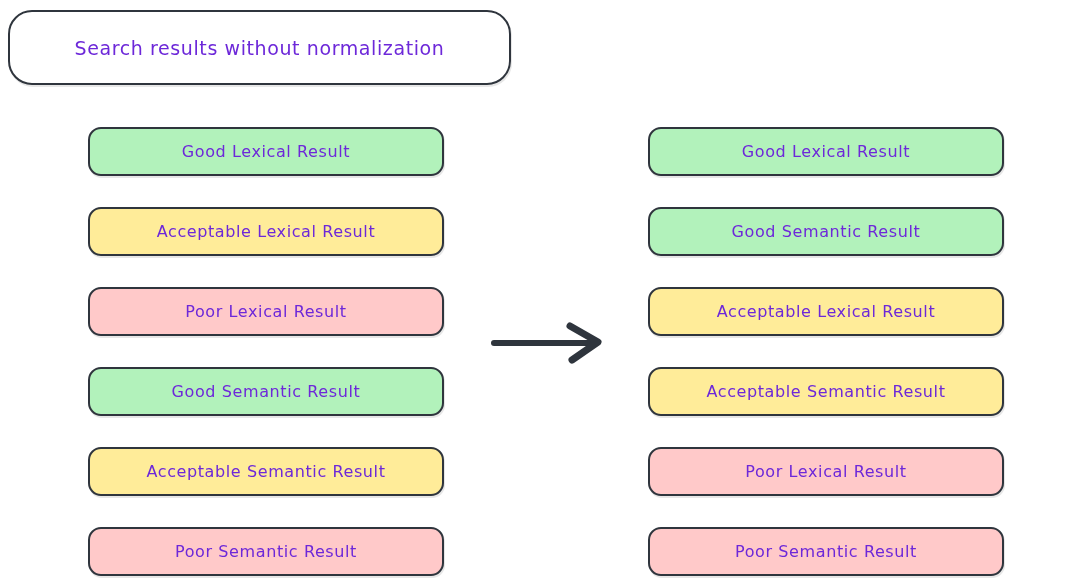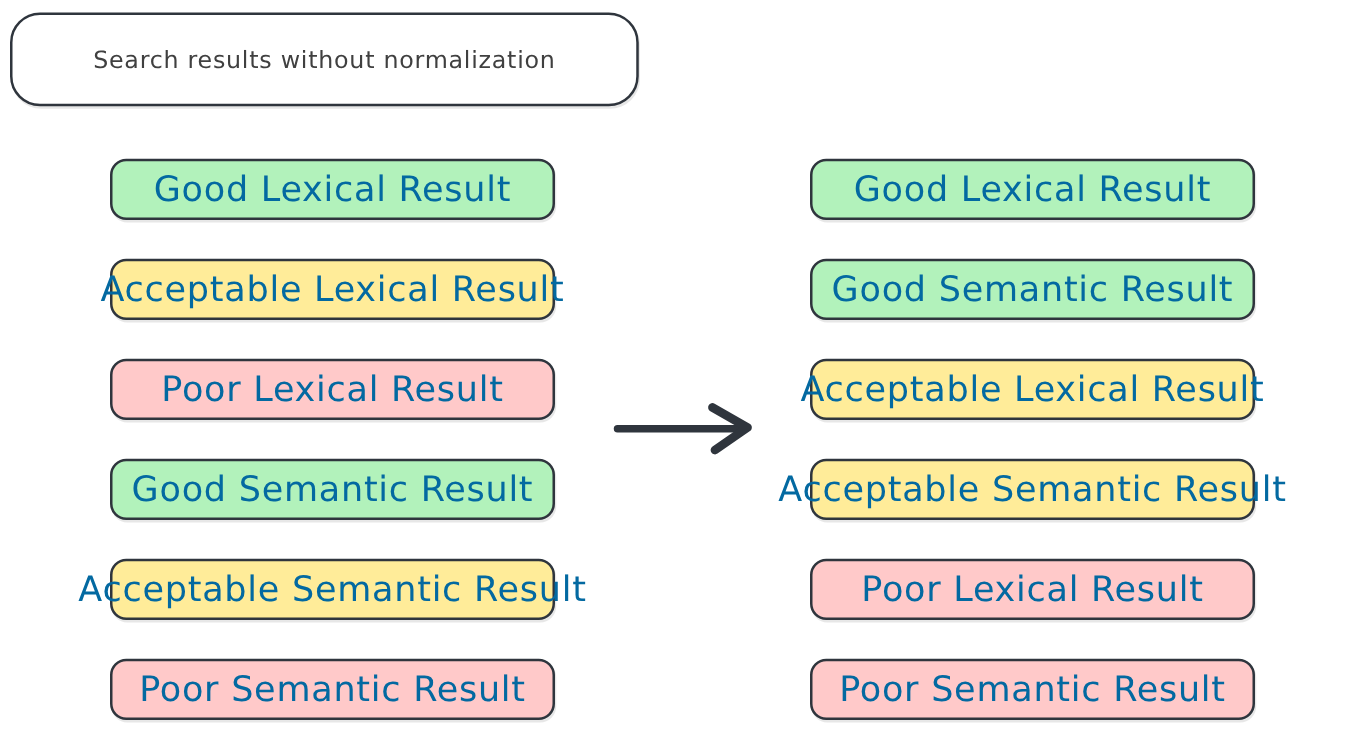--- a/index.html
+++ b/index.html
@@ -22,21 +22,21 @@
     background: #ffffff;
     border: 2.5px solid #2f353d;
     border-radius: 24px;
     display: flex;
     align-items: center;
     justify-content: center;
     box-sizing: border-box;
     box-shadow: 1px 2px 0 rgba(120,120,120,0.18);
   }
   .header-box .title {
-    color: #404040;
+    color: #6d28d9;
     font-size: 19px;
     letter-spacing: 0.6px;
     white-space: nowrap;
   }
   .boxes-col {
     position: absolute;
     top: 127px;
     display: flex;
     flex-direction: column;
     gap: 31px;
@@ -46,22 +46,22 @@
     height: 49px;
     border: 2.5px solid #2f353d;
     border-radius: 13px;
     display: flex;
     align-items: center;
     justify-content: center;
     box-sizing: border-box;
     box-shadow: 1px 2px 0 rgba(120,120,120,0.18);
   }
   .result-box .label {
-    color: #0369a1;
-    font-size: 28px;
+    color: #6d28d9;
+    font-size: 16px;
     letter-spacing: 0.6px;
     white-space: nowrap;
   }
   .arrow-wrap {
     position: absolute;
     left: 488px;
     top: 318px;
     width: 122px;
     height: 50px;
   }

